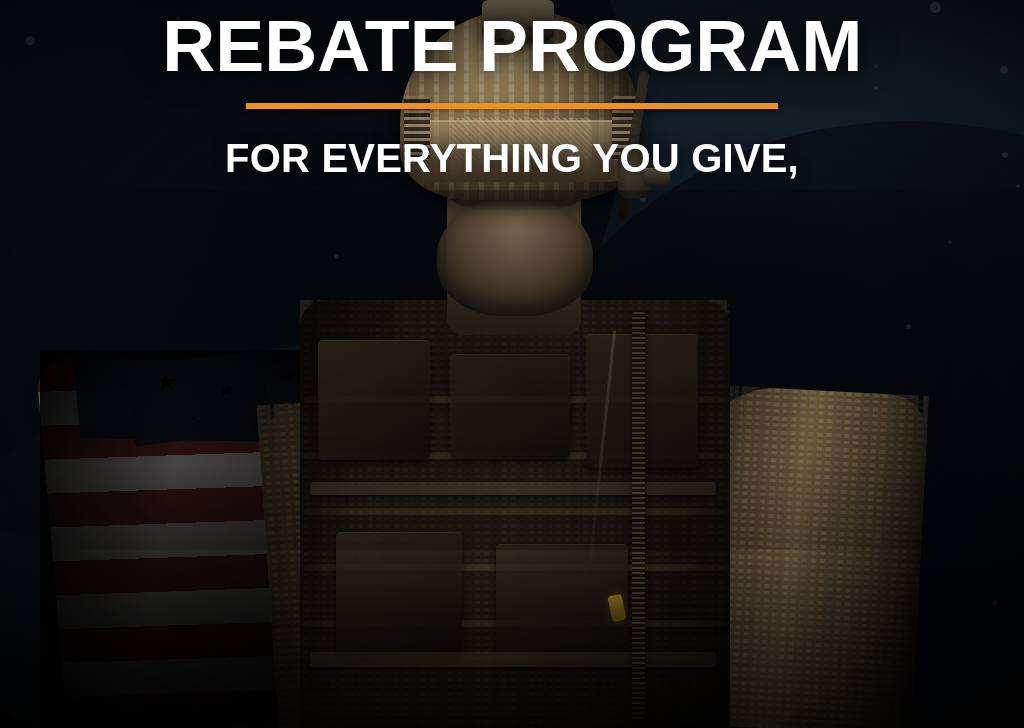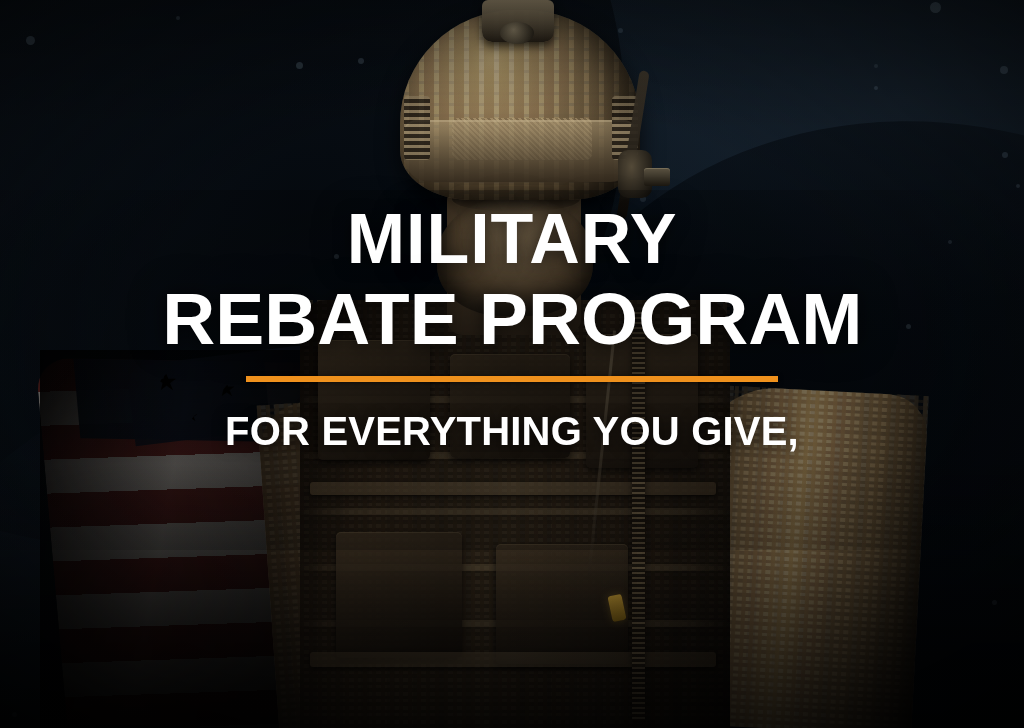--- a/index.html
+++ b/index.html
@@ -429,21 +429,20 @@
     <div class="nvg-knob"></div>
     <div class="headset-arm"></div>
     <div class="headset-cup"></div>
     <div class="helmet-clip"></div>
   </div>
 
   <div class="vignette"></div>
   <div class="scrim"></div>
 
   <div class="content">
-    <div class="headline headline-1">MILITARY</div>
     <div class="headline headline-2">REBATE PROGRAM</div>
 
     <div class="rule" style="background: rgb(240, 146, 30);"></div>
 
     <div class="subline subline-1">FOR EVERYTHING YOU GIVE,</div>
   </div>
 
 </div>
 
 </body></html>

